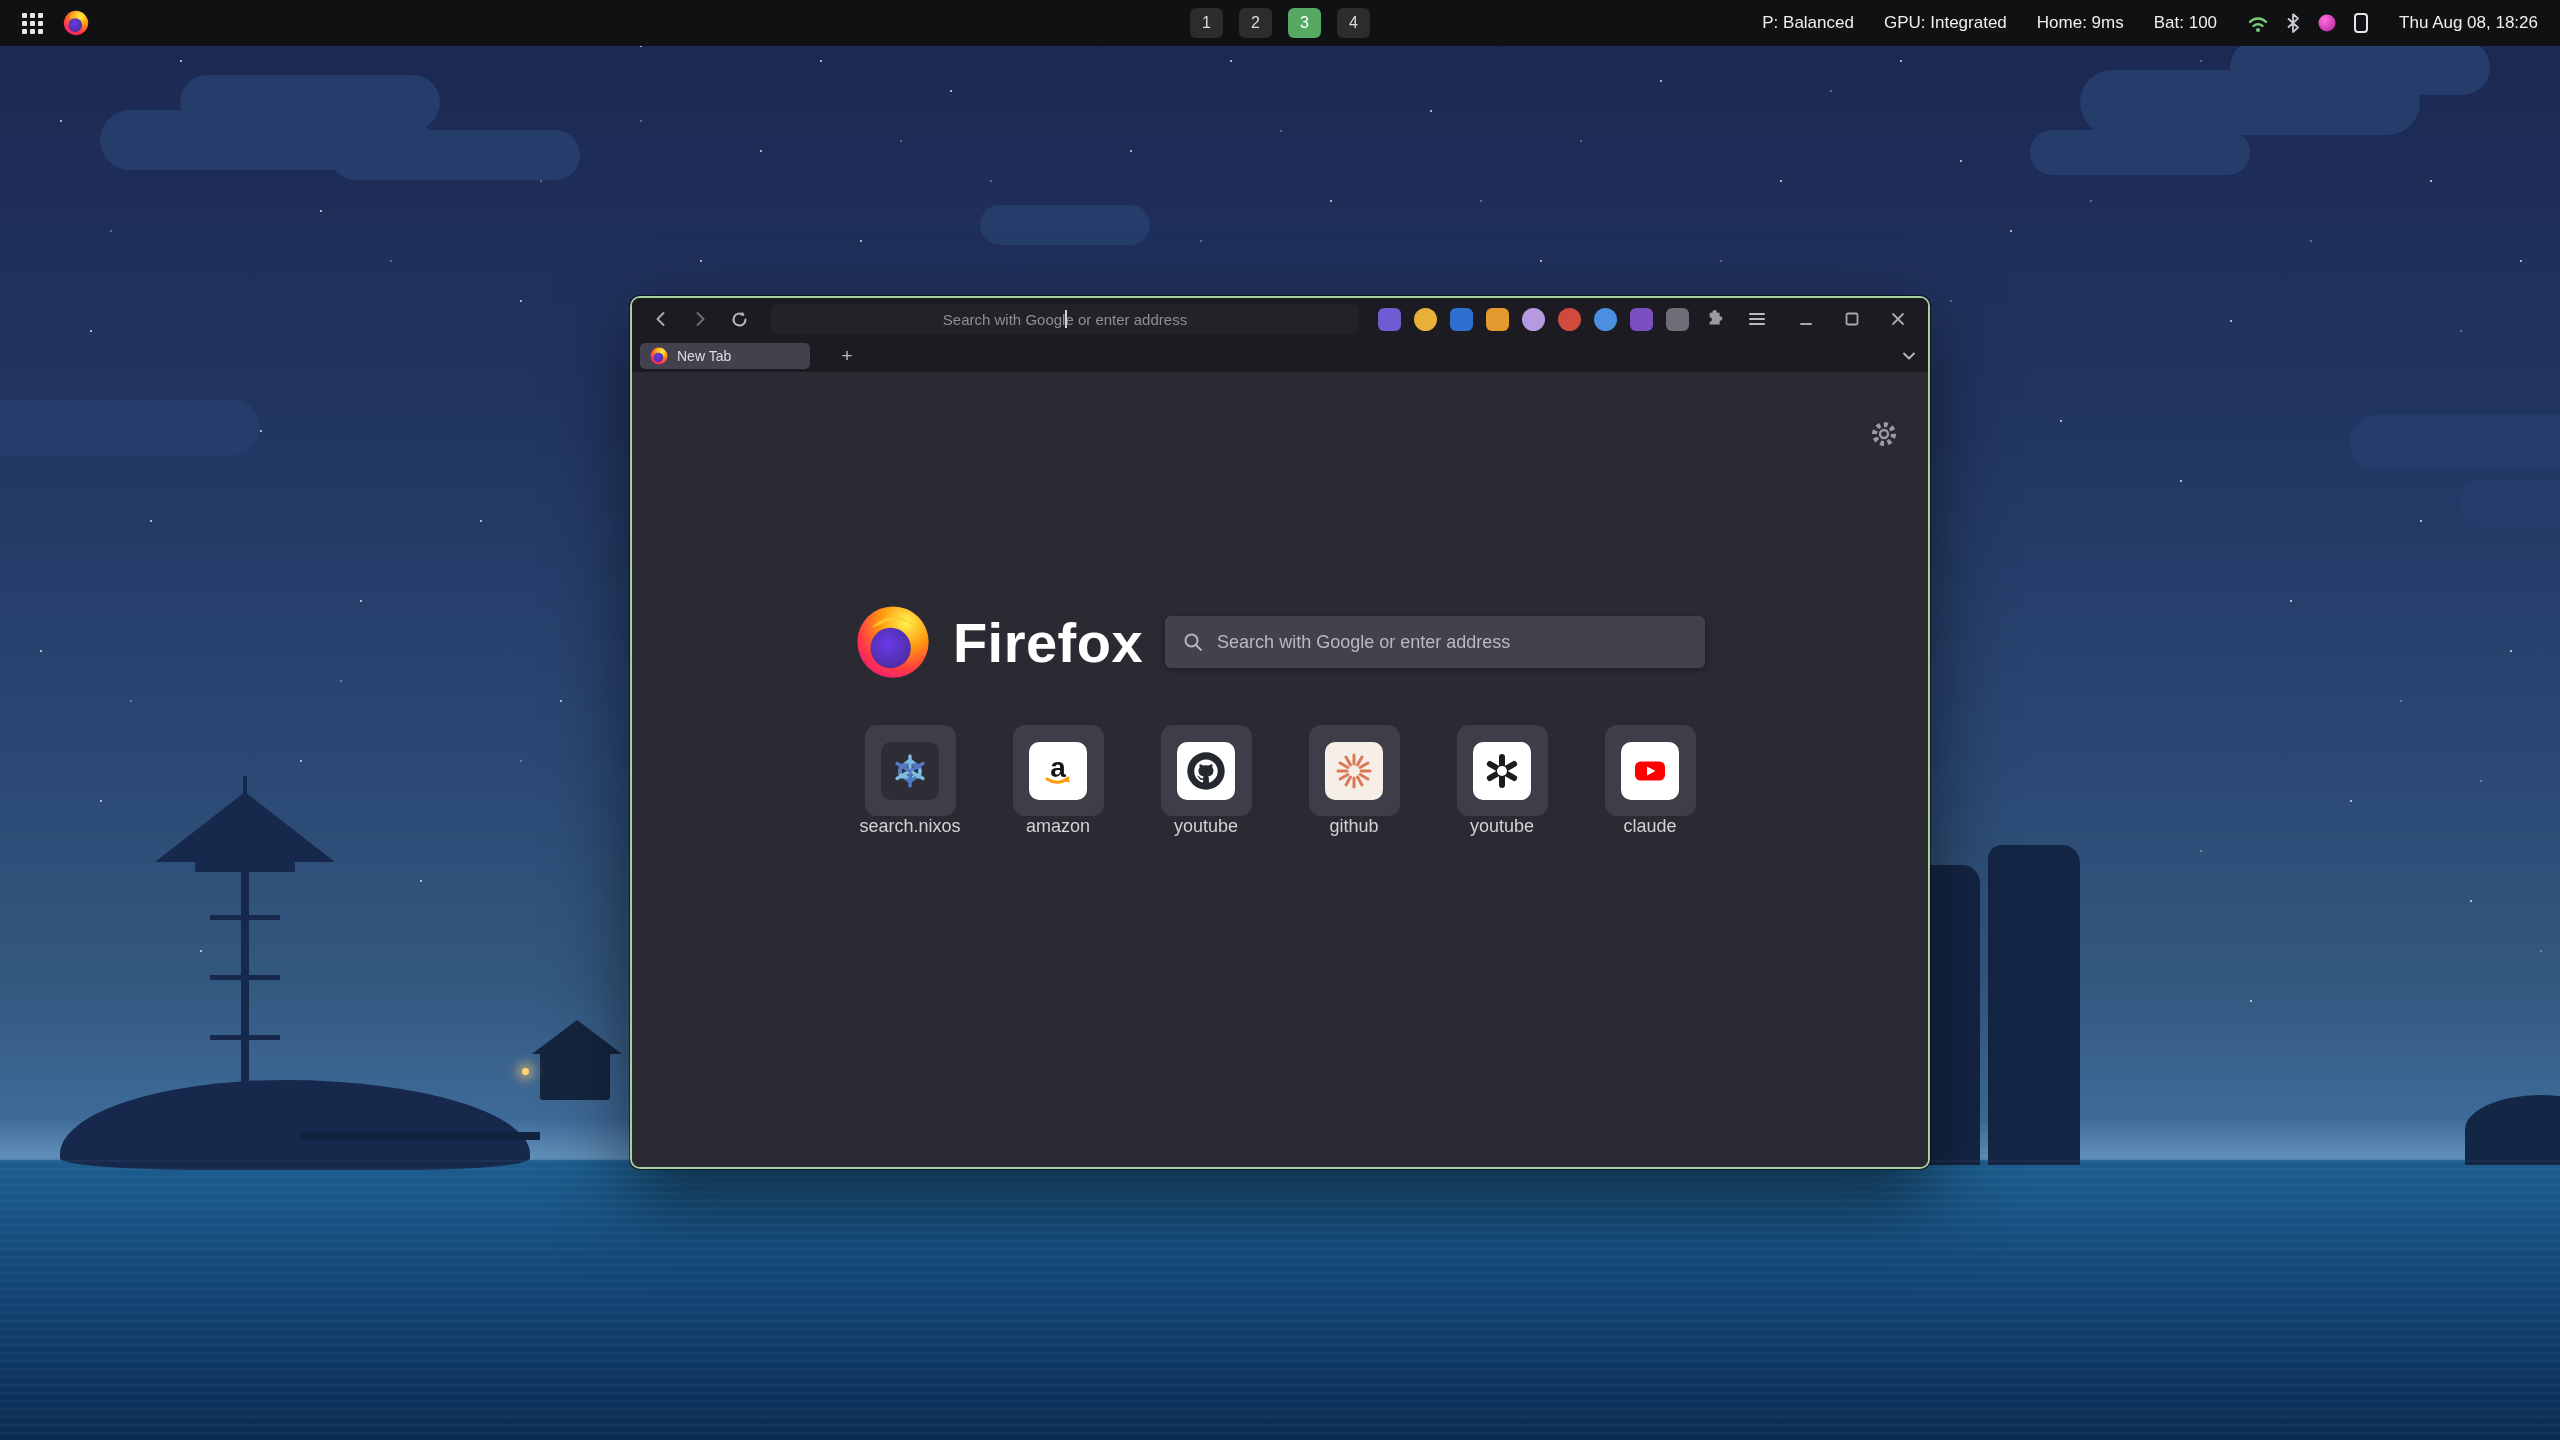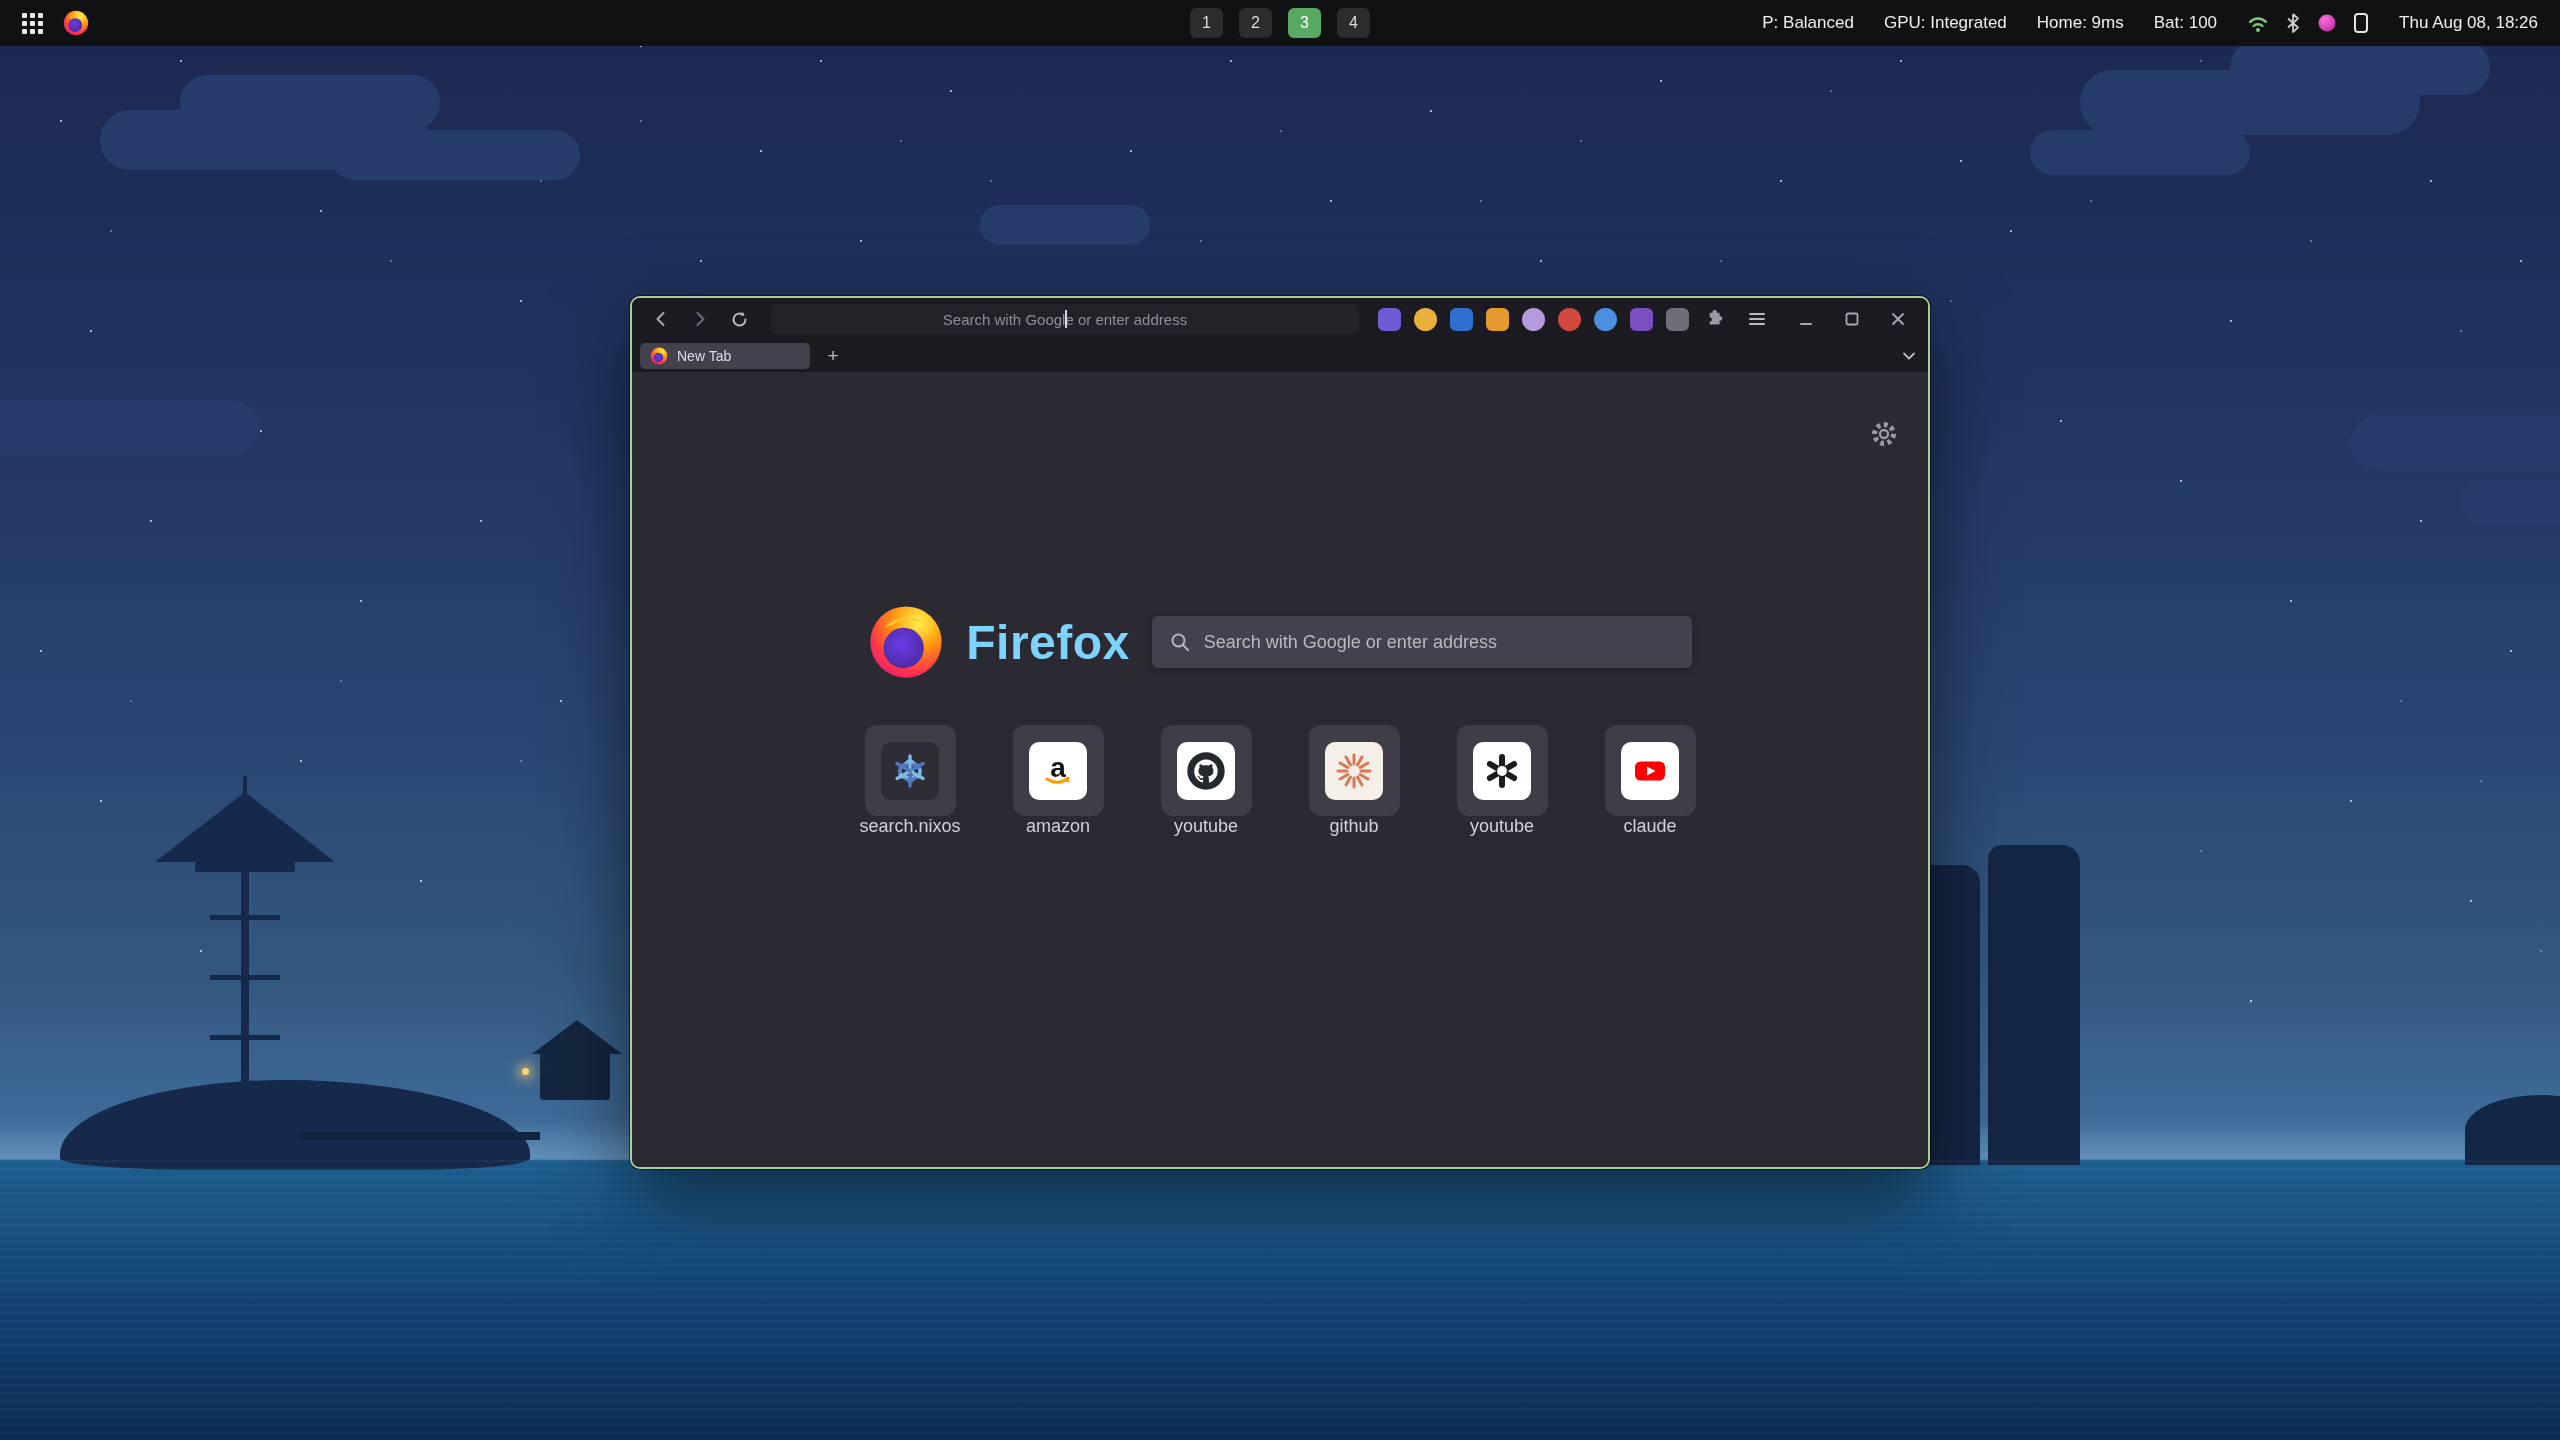--- a/index.html
+++ b/index.html
@@ -69,31 +69,31 @@
   .nav-btn{width:26px;height:26px;display:flex;align-items:center;justify-content:center;cursor:pointer;flex:0 0 auto;}
   .urlbar{flex:1;height:30px;background:#232229;border-radius:6px;position:relative;
     display:flex;align-items:center;justify-content:center;cursor:text;margin:0 6px;}
   .urlbar .ph{color:#8e8e97;font-size:15px;}
   .urlbar .caret{position:absolute;left:50%;top:6px;width:2px;height:18px;background:#d4d4dc;}
   .ext-row{display:flex;align-items:center;gap:13px;flex:0 0 auto;}
   .ext{width:23px;height:23px;border-radius:6px;background:#666;cursor:pointer;}
   .icon-btn{width:28px;height:28px;display:flex;align-items:center;justify-content:center;cursor:pointer;}
   .win-controls{display:flex;align-items:center;gap:18px;margin-left:8px;}
   .tab-bar{height:32px;flex:0 0 32px;background:#1c1b22;display:flex;align-items:center;
-    padding:0 12px 0 8px;box-sizing:border-box;gap:10px;}
+    padding:0 12px 0 8px;box-sizing:border-box;gap:24px;}
   .tab{width:170px;height:26px;background:#42414d;border-radius:5px;display:flex;align-items:center;
     gap:9px;padding:0 10px;box-sizing:border-box;cursor:pointer;}
   .tab-title{color:#dcdce1;font-size:14px;white-space:nowrap;overflow:hidden;}
   .newtab-btn{width:26px;height:26px;display:flex;align-items:center;justify-content:center;
     color:#b9b9c0;font-size:19px;cursor:pointer;border-radius:4px;}
   .tab-chevron{margin-left:auto;cursor:pointer;display:flex;align-items:center;}
   .content{flex:1;position:relative;background:#2b2a33;}
   .gear{position:absolute;top:48px;right:30px;cursor:pointer;}
   .hero{position:absolute;top:232px;left:0;width:100%;display:flex;align-items:center;justify-content:center;gap:22px;}
-  .wordmark{font-size:48px;font-weight:700;color:#7dd3fc;letter-spacing:.5px;}
+  .wordmark{font-size:56px;font-weight:700;color:#ffffff;letter-spacing:.5px;}
   .search-pill{width:540px;height:52px;background:#42414d;border-radius:6px;display:flex;align-items:center;
     gap:14px;padding:0 18px;box-sizing:border-box;cursor:text;box-shadow:0 2px 6px rgba(0,0,0,.3);}
   .search-pill .ph{color:#b9b9c1;font-size:18px;}
   .shortcuts{position:absolute;top:353px;left:0;width:100%;display:flex;justify-content:center;gap:53px;}
   .shortcut{width:95px;display:flex;flex-direction:column;align-items:center;cursor:pointer;}
   .tile{width:91px;height:91px;border-radius:12px;background:#3f3e48;display:flex;align-items:center;justify-content:center;}
   .tile-inner{width:58px;height:58px;border-radius:10px;background:#fff;display:flex;align-items:center;justify-content:center;}
   .tile-inner.dark{background:#2e2d36;}
   .tile-inner.cream{background:#f5efe7;}
   .shortcut-label{font-size:18px;color:#d2d2d6;}

